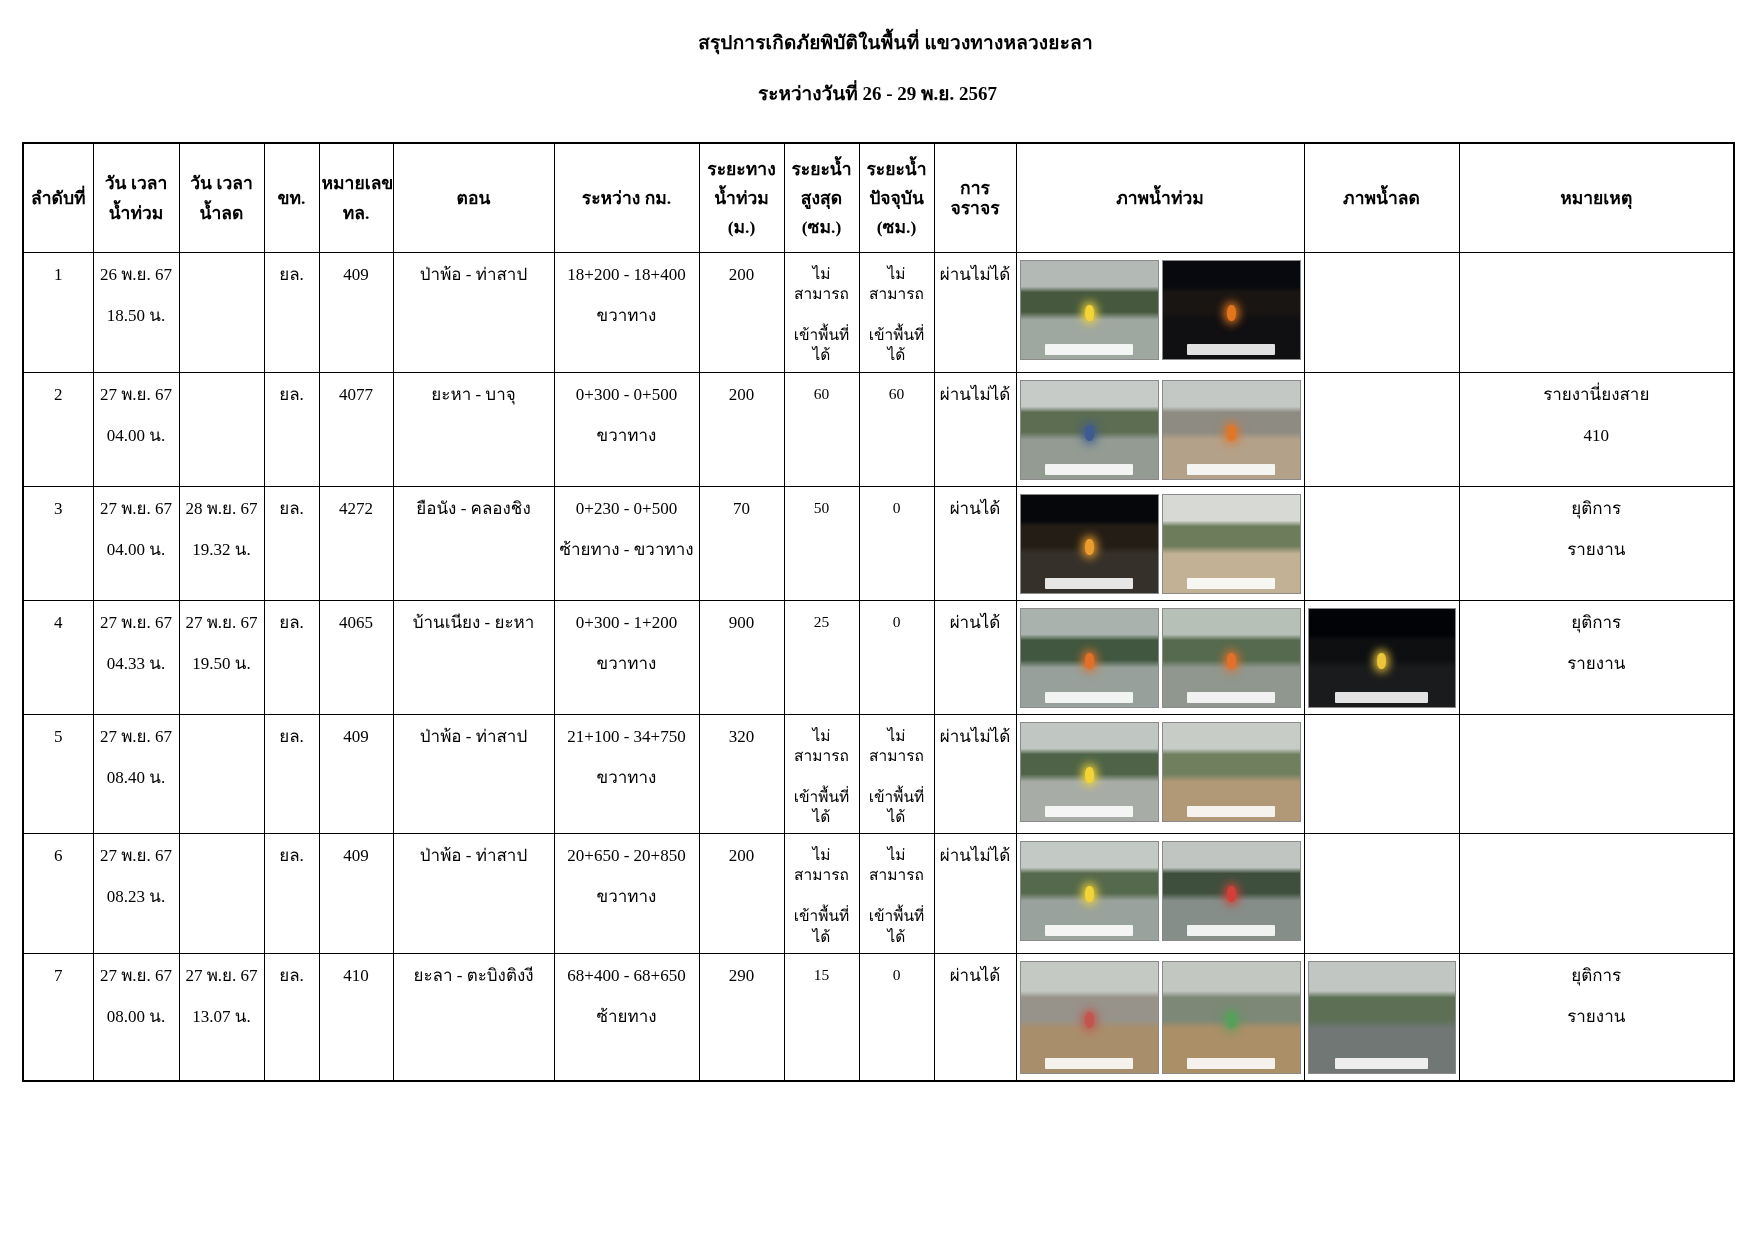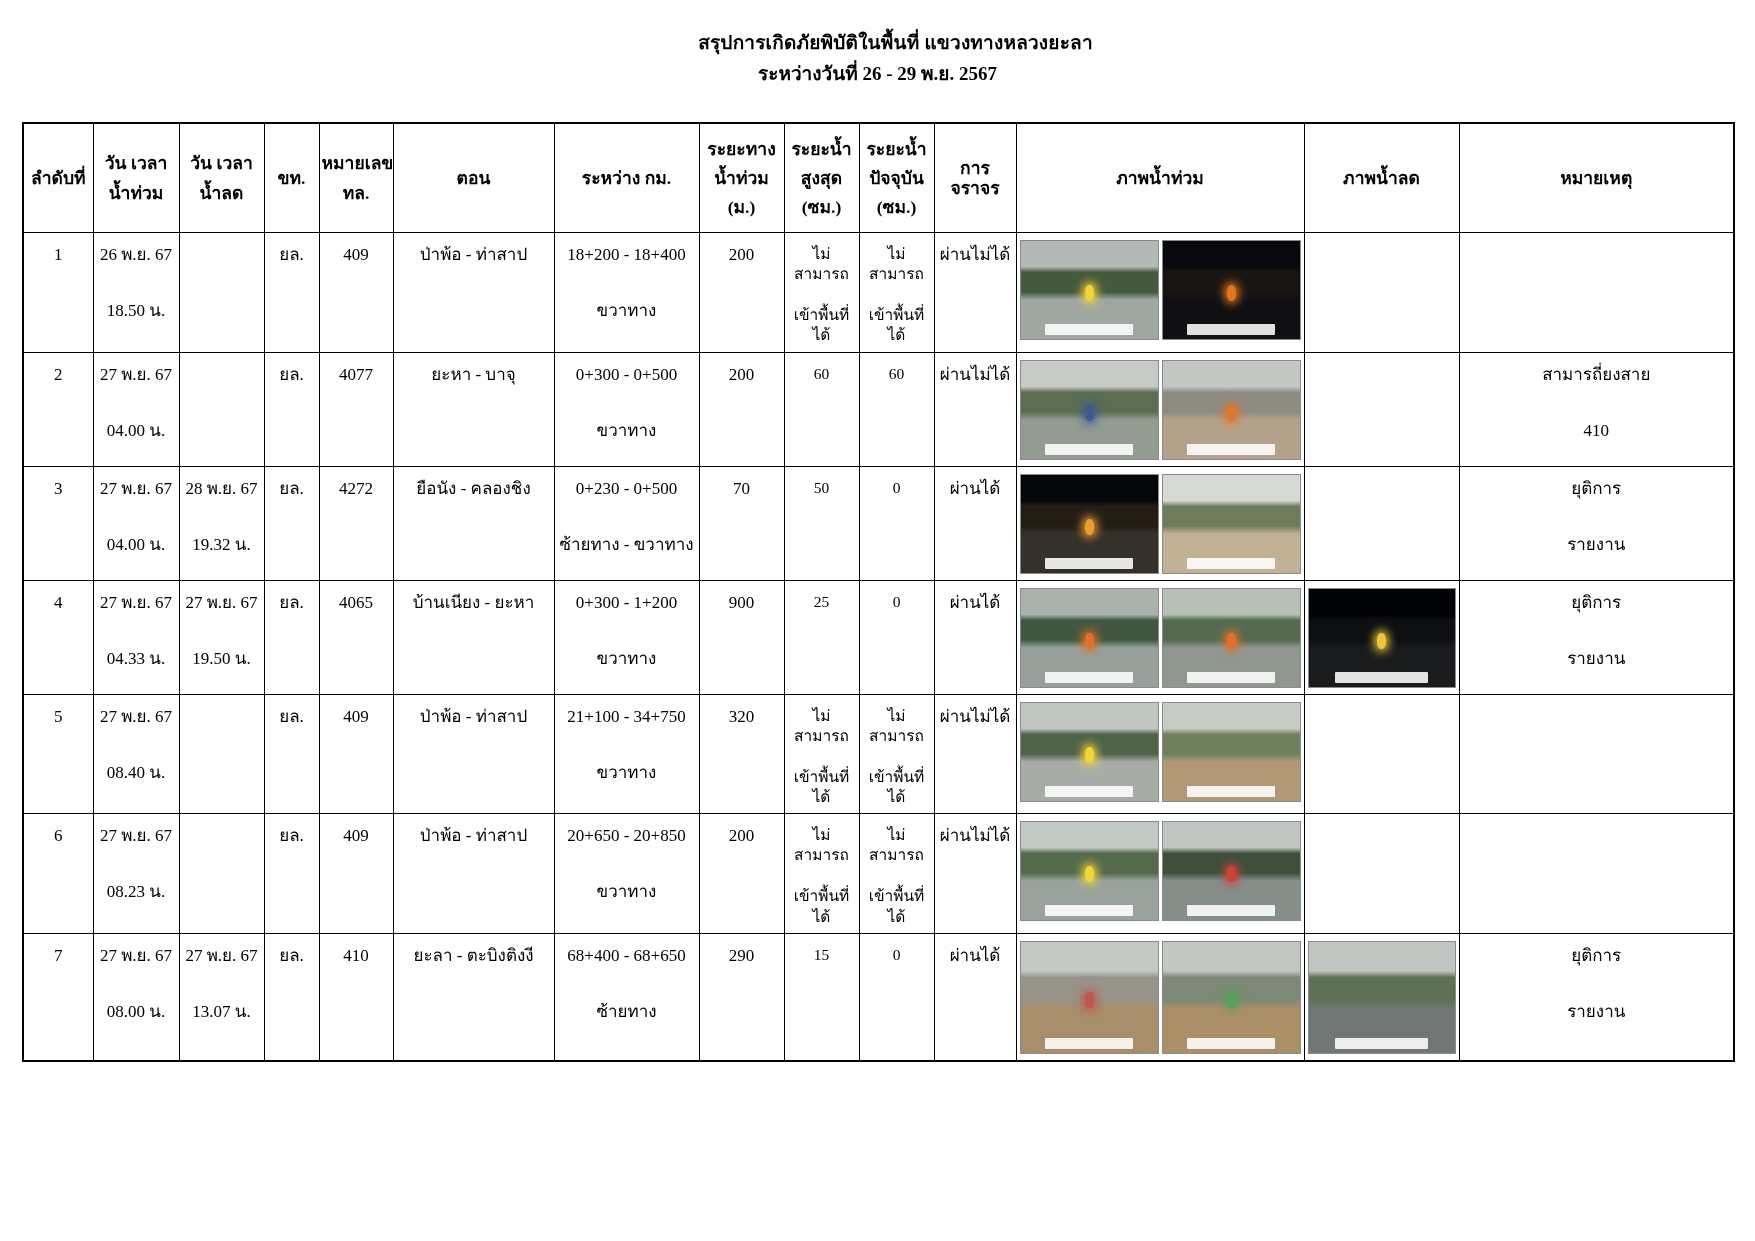--- a/index.html
+++ b/index.html
@@ -3,39 +3,39 @@
 <meta charset="utf-8">
 <style>
   html,body{margin:0;padding:0;}
   body{
     width:1755px;height:1241px;background:#ffffff;color:#000;
     font-family:"Liberation Serif","DejaVu Serif",serif;
     -webkit-font-smoothing:antialiased;
   }
   .titles{text-align:center;padding-top:27px;}
   .doc-title{font-size:19px;font-weight:bold;letter-spacing:.2px;padding-left:36px;}
-  .doc-subtitle{font-size:19px;font-weight:bold;margin-top:1px;}
+  .doc-subtitle{font-size:19px;font-weight:bold;margin-top:21px;}
   table.report{
     border-collapse:collapse;table-layout:fixed;
     margin:34px 0 0 22px;width:1711px;
     border:2.5px solid #000;
   }
   th,td{border:1.8px solid #000;}
   th{
     font-size:17.5px;font-weight:bold;vertical-align:middle;
     text-align:center;padding:6px 2px;height:96px;line-height:1.15;
   }
   td{
     vertical-align:top;text-align:center;
     font-size:17px;padding:11px 3px 6px;line-height:1.3;
   }
   .hline{display:block;}
   .hline + .hline{margin-top:9px;}
   .cell-line{display:block;}
-  .spread .cell-line + .cell-line{margin-top:34px;}
+  .spread .cell-line + .cell-line{margin-top:19px;}
   .tight .cell-line + .cell-line{margin-top:21px;}
   td.col-max_level,td.col-current_level{font-size:15.5px;padding-left:1px;padding-right:1px;}
   td.photos-cell{padding:7px 2px 6px;}
   .photos-wrap{display:flex;gap:3px;justify-content:center;align-items:flex-start;padding:0 1px;}
   .photo{
     position:relative;flex:1 1 0;height:100px;overflow:hidden;
     border:1px solid #8a8a8a;box-sizing:border-box;
   }
   tr.tall .photo{height:113px;}
   .photo-accent{
@@ -225,21 +225,21 @@
               <div class="photo" style="background: linear-gradient(rgb(196, 200, 196) 0%, rgb(196, 200, 196) 26%, rgb(142, 139, 131) 32%, rgb(142, 139, 131) 52%, rgb(180, 161, 137) 60%, rgb(180, 161, 137) 100%);">
                 <span class="photo-accent" style="background: rgb(224, 118, 42); color: rgb(224, 118, 42);"></span>
                 <span class="photo-caption"></span>
               </div>
             </div>
           </td>
           <td class="col-recede_photos photos-cell">
             <div class="photos-wrap"></div>
           </td>
           <td class="col-remark spread">
-            <span class="cell-line">สามารถี่ยงสาย</span>
+            <span class="cell-line">รายงานี่ยงสาย</span>
             <span class="cell-line">410</span>
           </td>
         </tr>
         <tr>
           <td class="col-no spread">
             <span class="cell-line">3</span>
           </td>
           <td class="col-flood_dt spread">
             <span class="cell-line">27 พ.ย. 67</span>
             <span class="cell-line">04.00 น.</span>

